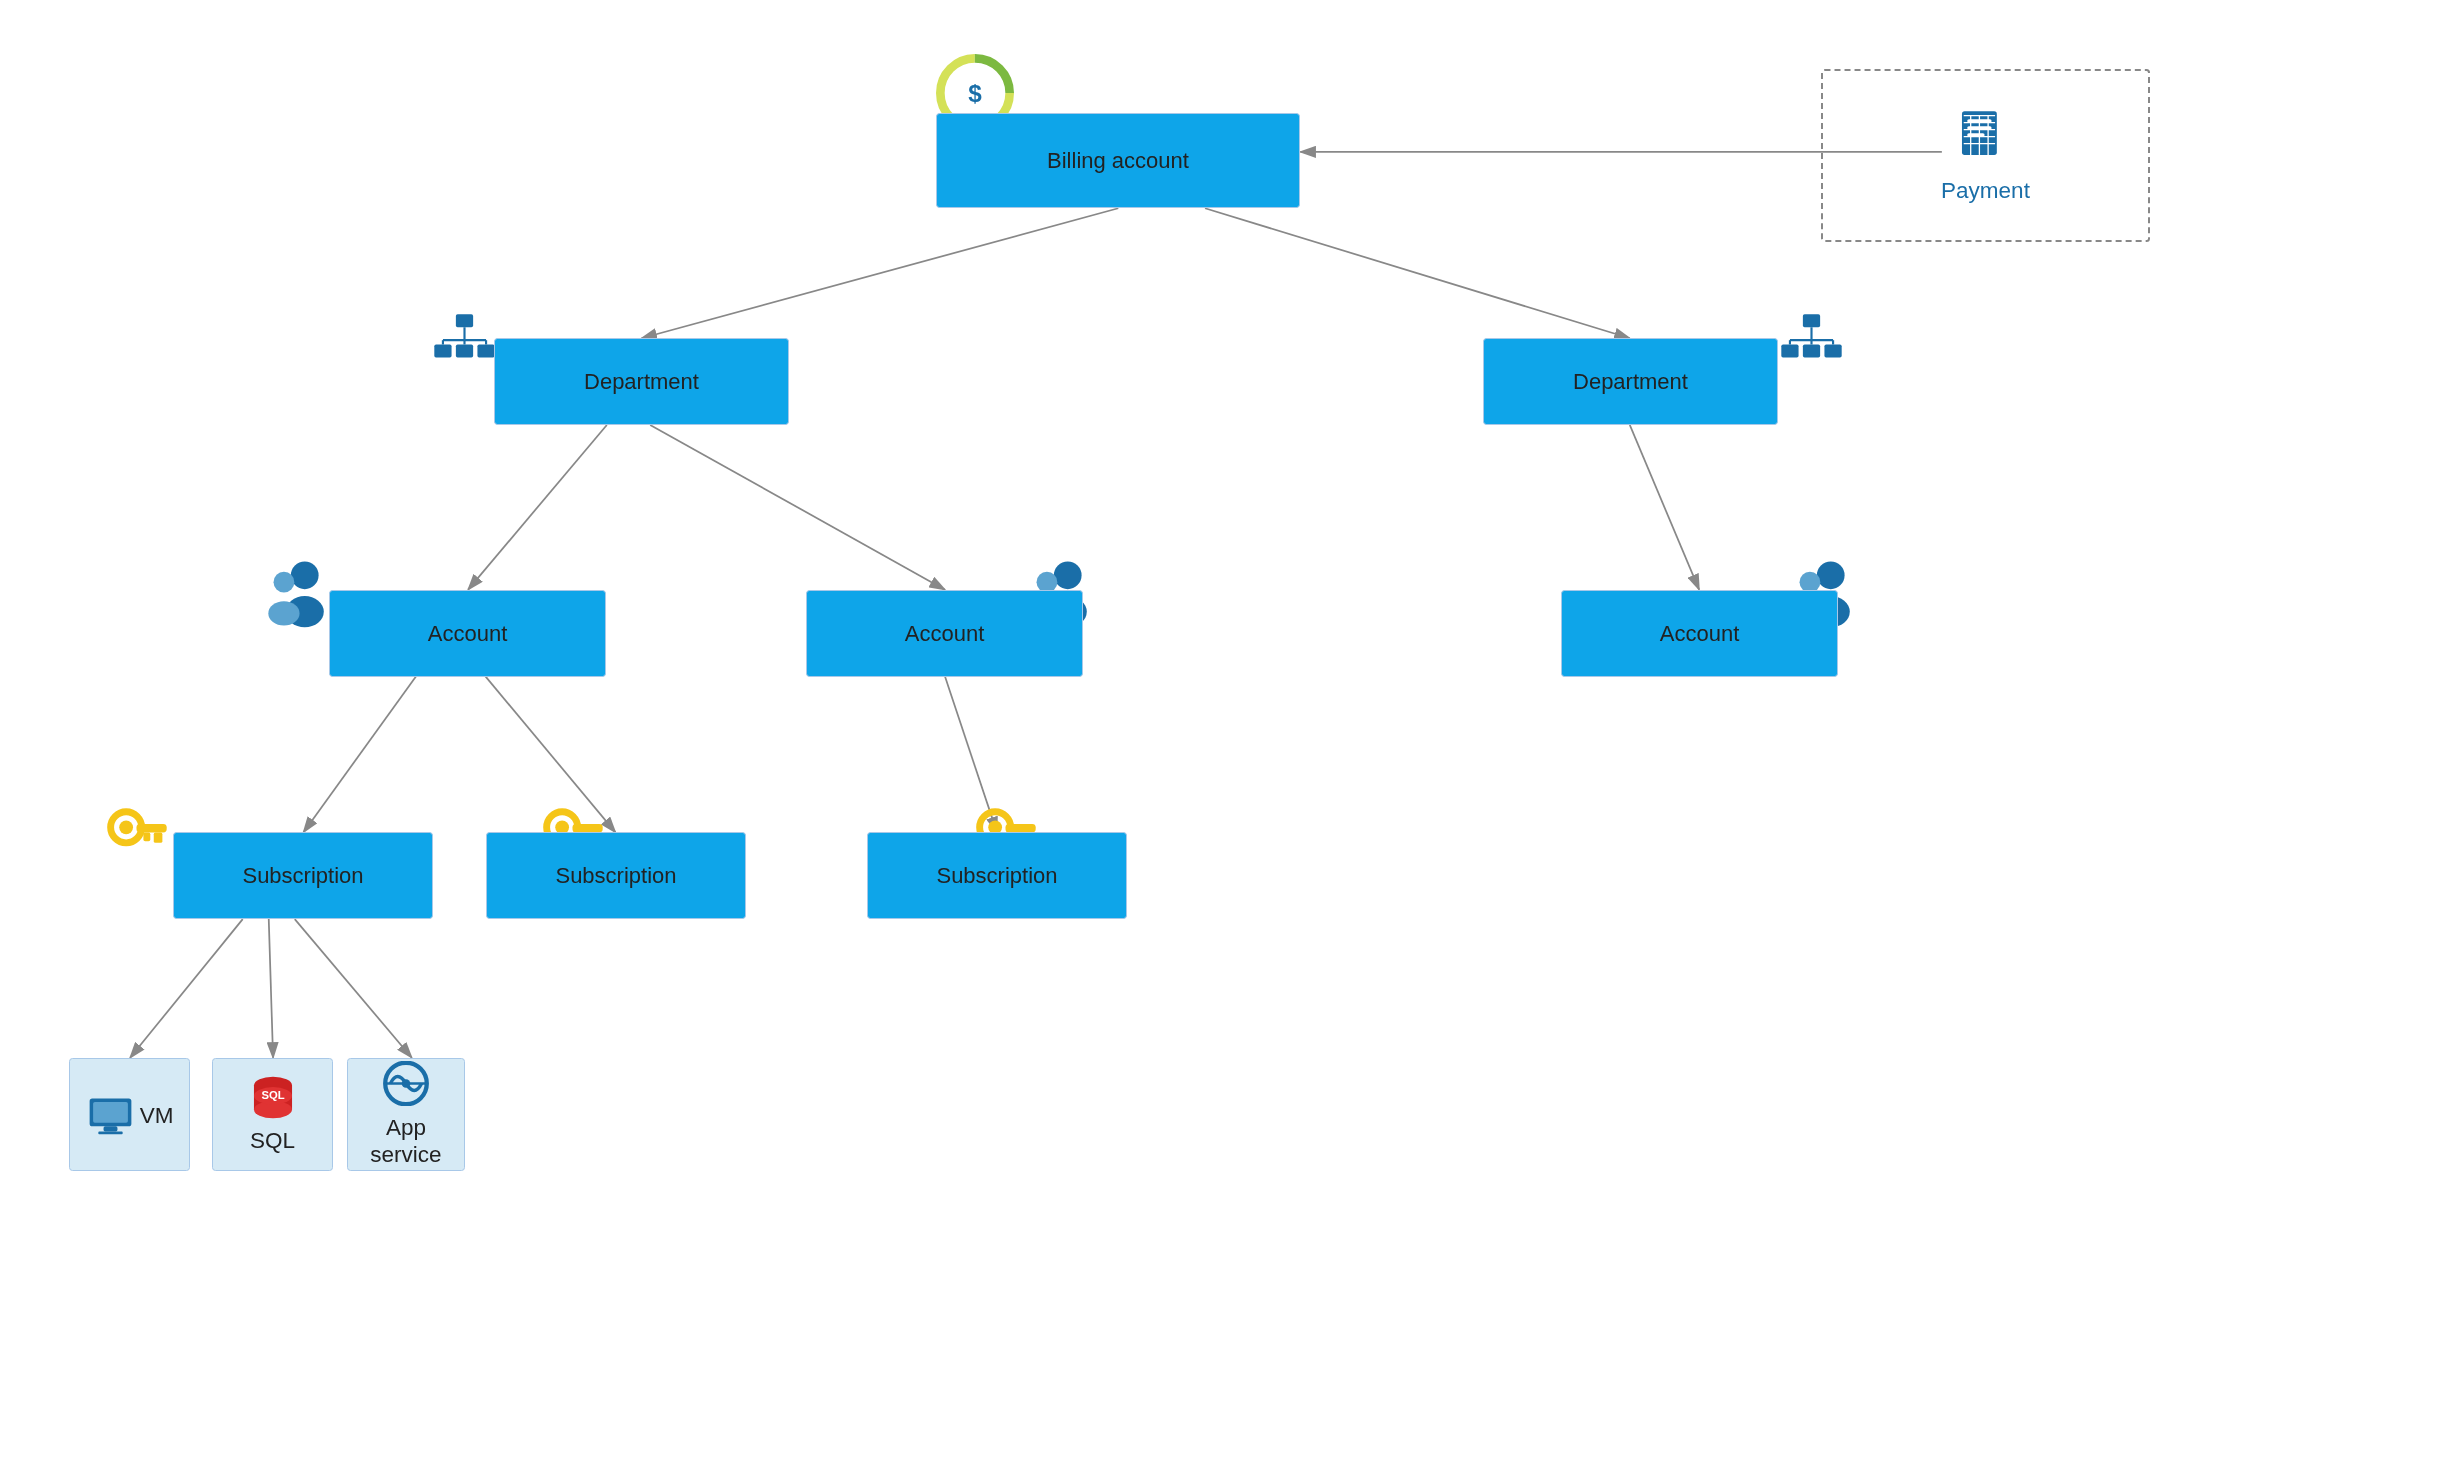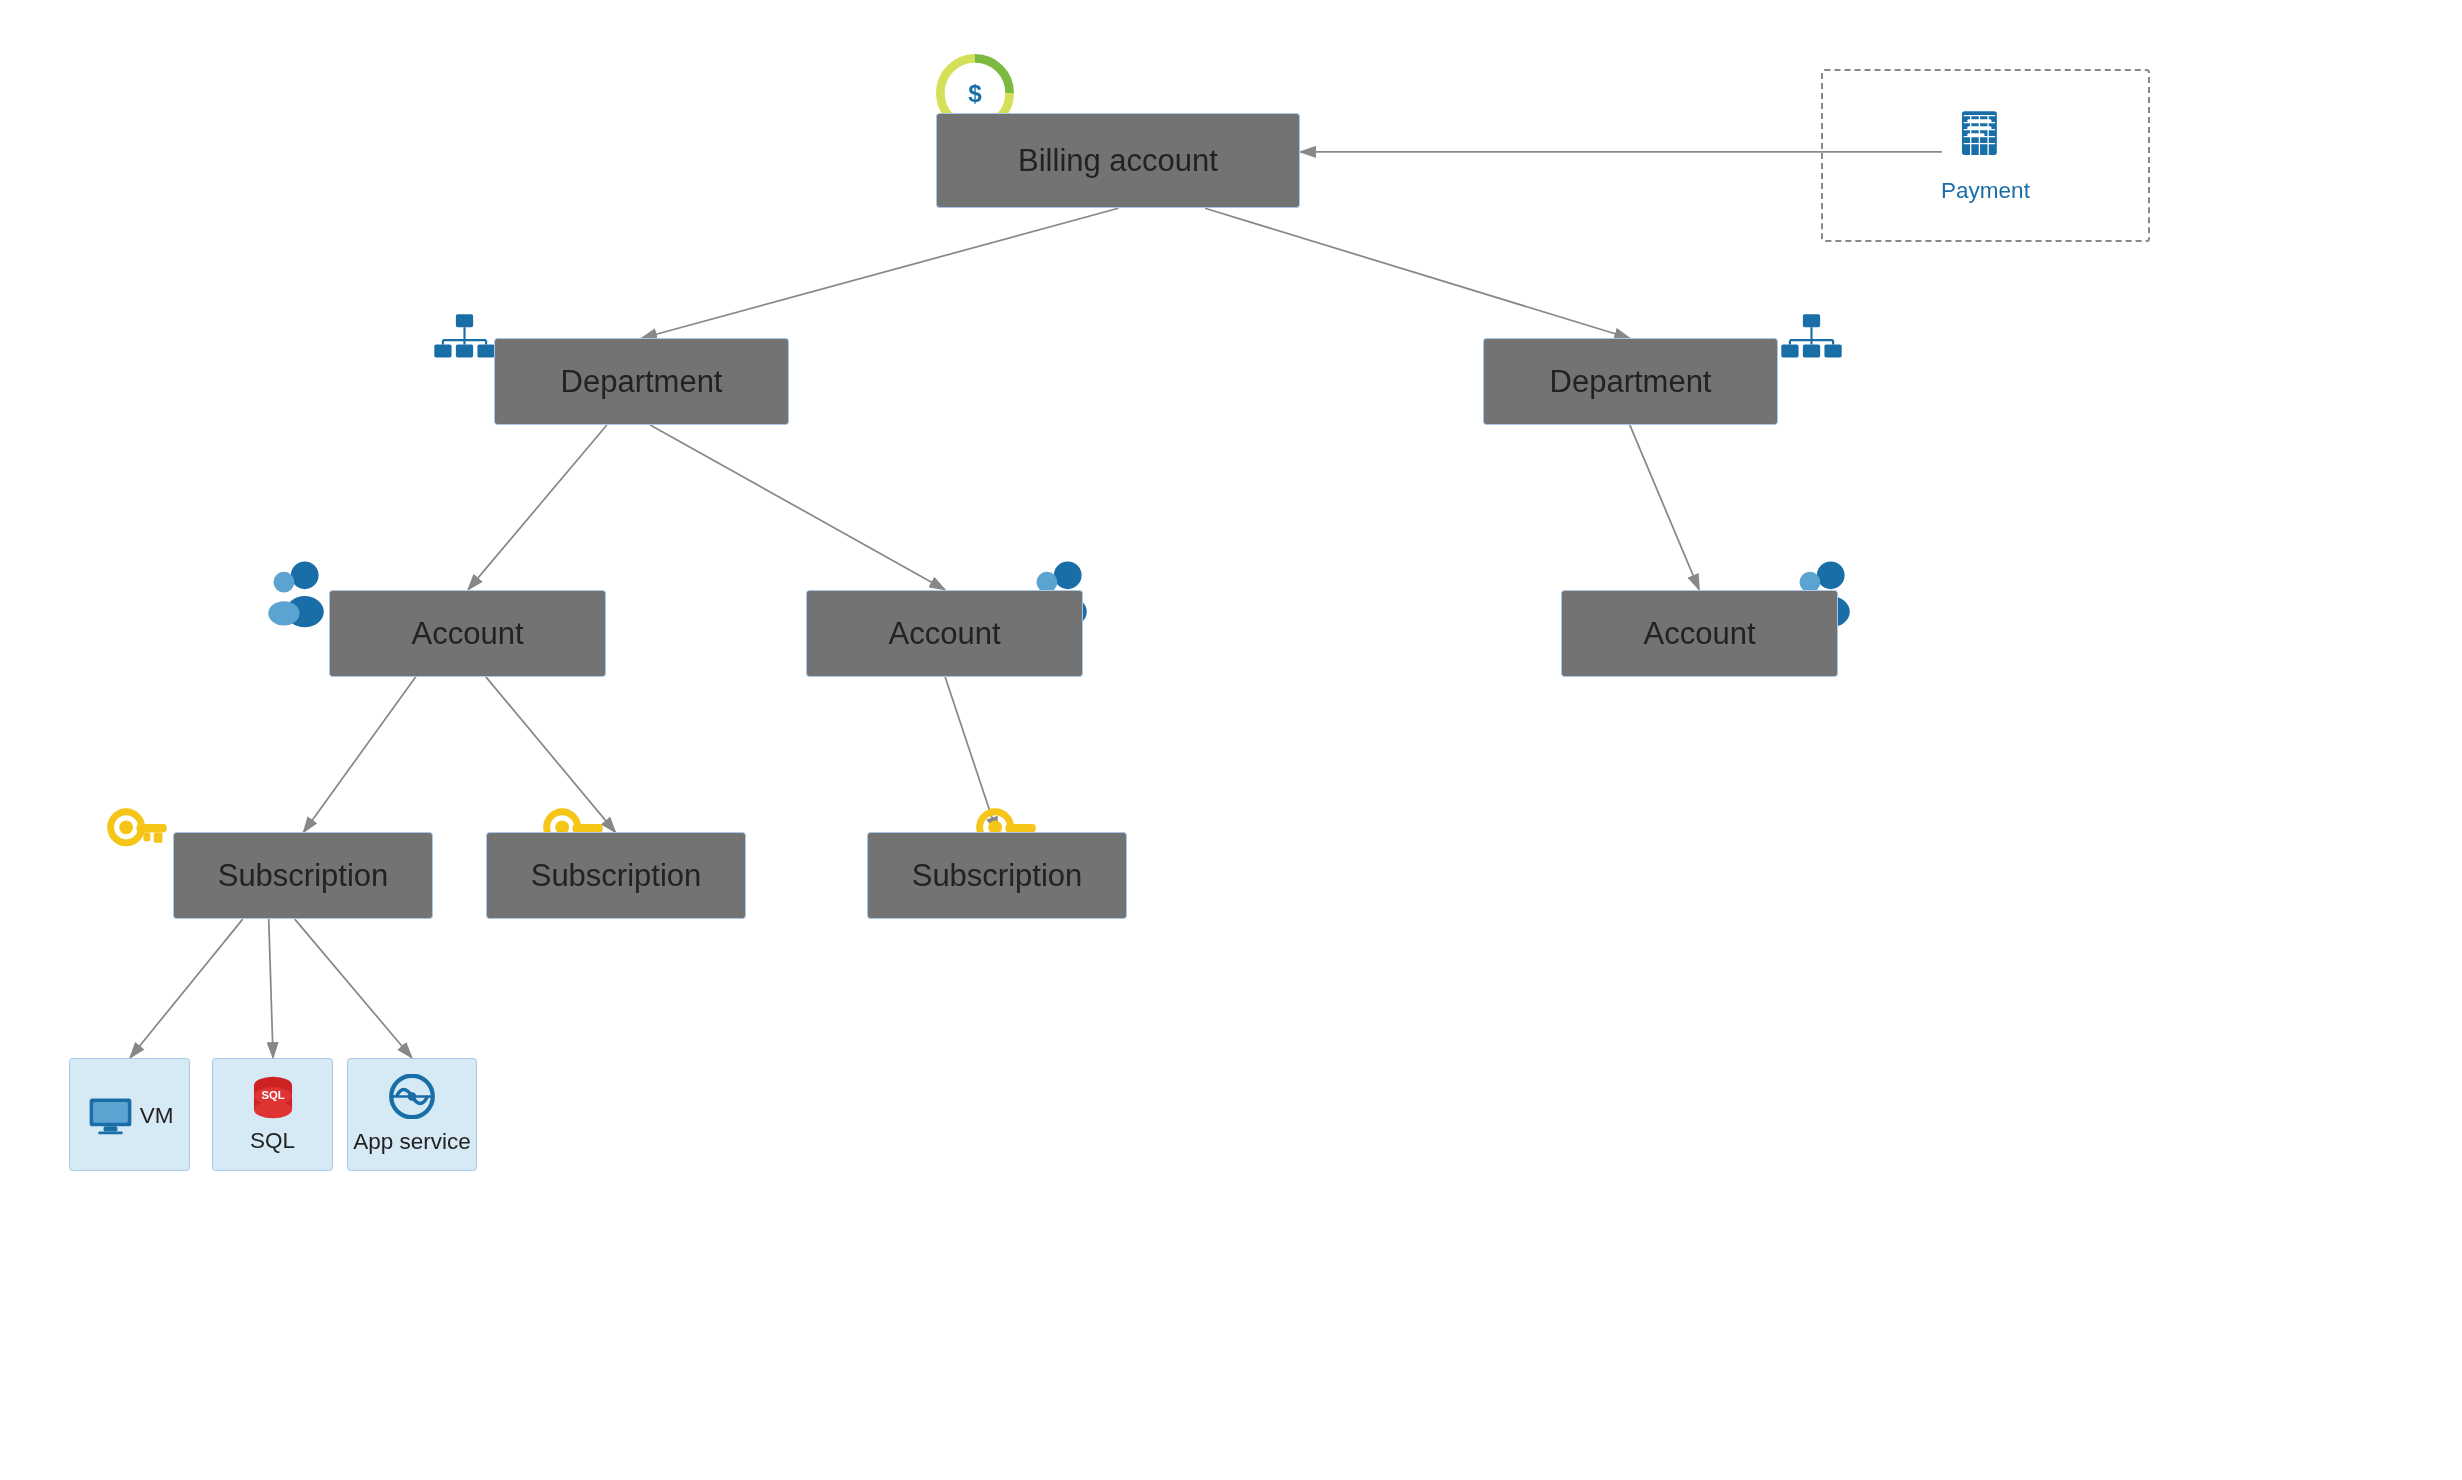--- a/index.html
+++ b/index.html
@@ -15,27 +15,27 @@
     .diagram-container {
       position: absolute;
       top: 0; left: 0;
       width: 2462px;
       height: 1481px;
     }
 
     
     .node {
       position: absolute;
-      background: #737373;
+      background: #0ea5e9;
       border: 0.9px solid #a8c8e8;
       border-radius: 3.5px;
       display: flex;
       align-items: center;
       justify-content: center;
-      font-size: 31px;
+      font-size: 22px;
       font-weight: 400;
       color: #222;
     }
 
     
     #billing-account {
       width: 364px;
       height: 95px;
       left: 936px;
       top: 113px;
@@ -117,21 +117,21 @@
       height: 113px;
       left: 212px;
       top: 1058px;
       background: #d6eaf5;
       flex-direction: column;
       font-size: 24px;
       gap: 5.2px;
     }
 
     #svc-app {
-      width: 130px;
+      width: 118px;
       height: 113px;
       left: 347px;
       top: 1058px;
       background: #d6eaf5;
       flex-direction: column;
       font-size: 24px;
       gap: 5.2px;
     }
 
     

